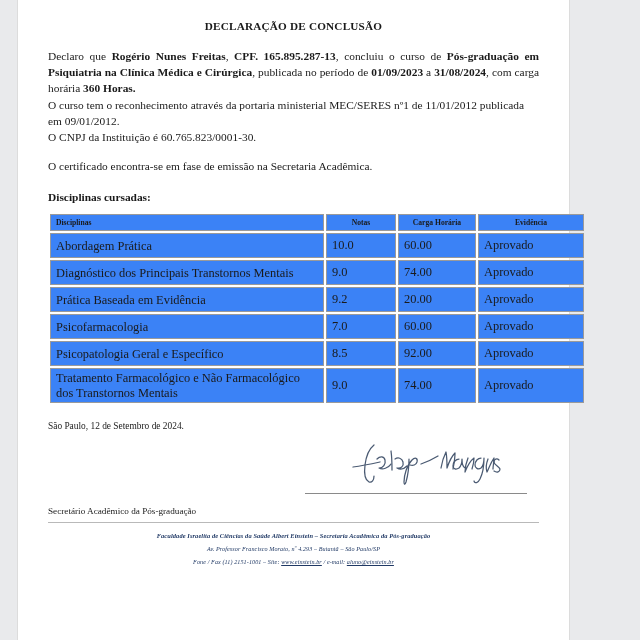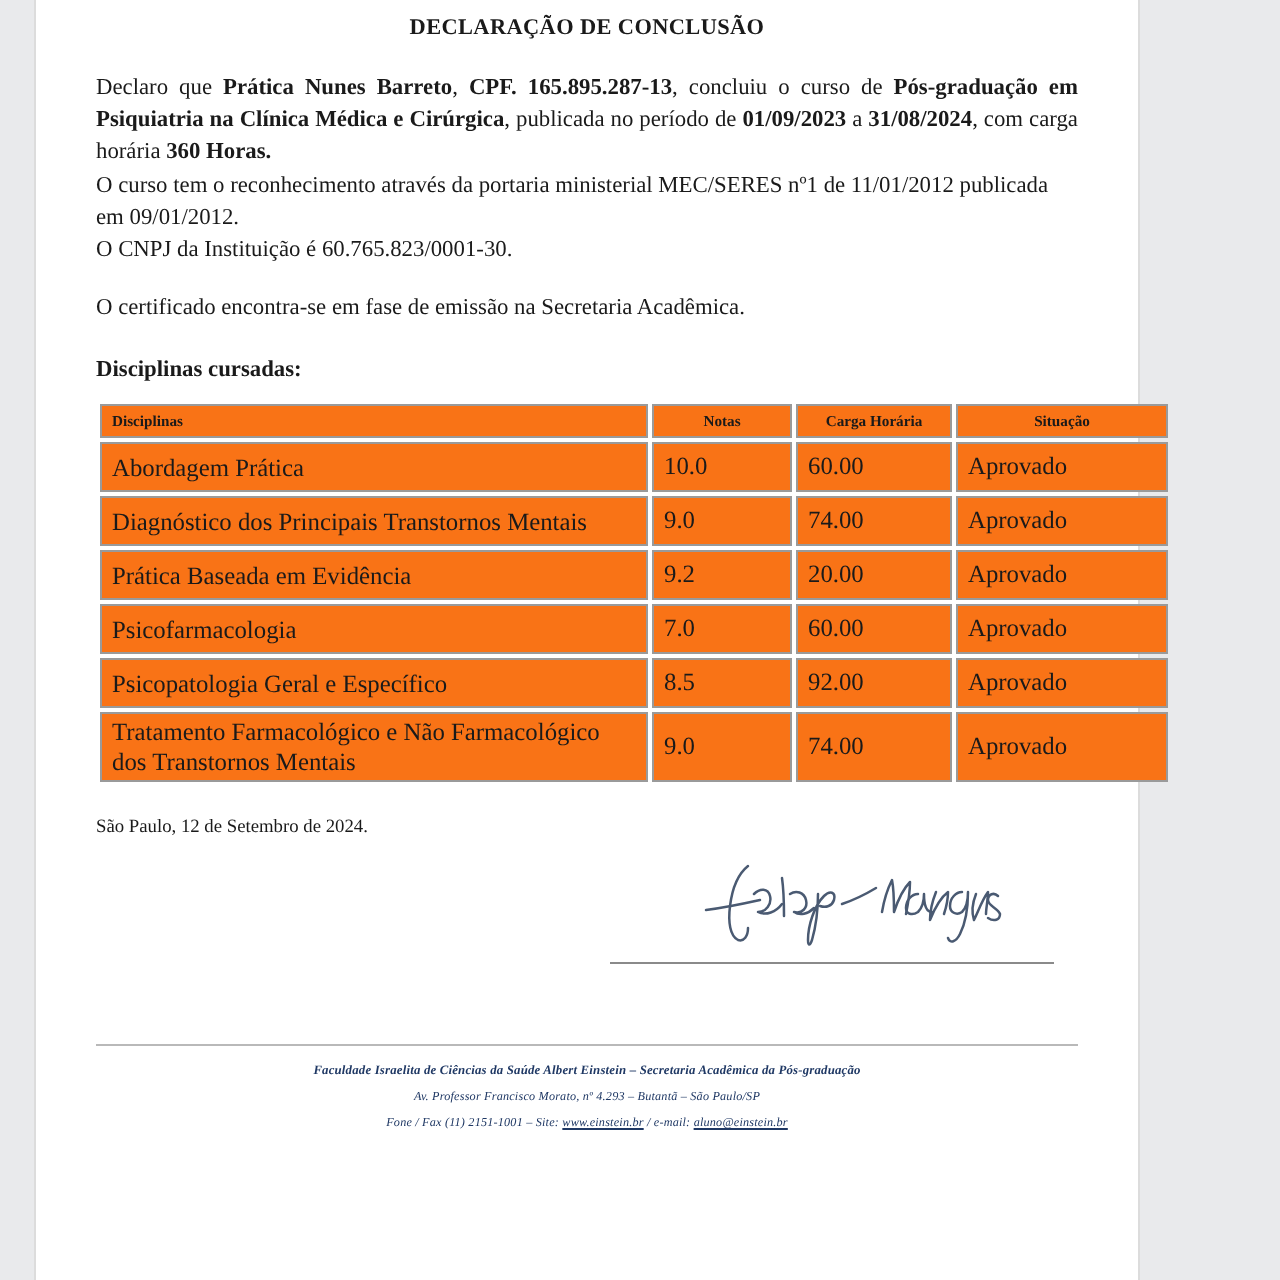--- a/index.html
+++ b/index.html
@@ -16,21 +16,21 @@
   }
   .page {
     position: absolute;
     left: 18px;
     top: 0;
     width: 551px;
     height: 640px;
     background: #ffffff;
     box-shadow: 0 0 0 1px #dcdcdc;
     box-sizing: border-box;
-    padding: 0 30px;
+    padding: 12px 30px;
   }
   .doc-title {
     text-align: center;
     font-weight: bold;
     font-size: 11.2px;
     letter-spacing: 0.2px;
     padding-top: 8px;
     margin-bottom: 16px;
   }
   .body-block {
@@ -59,21 +59,21 @@
     border-collapse: separate;
     border-spacing: 2px;
     margin-top: 9px;
     table-layout: fixed;
   }
   table.disciplinas td,
   table.disciplinas th {
     border: 1px solid #9a9a9a;
     padding: 2px 5px;
     vertical-align: middle;
-    background: #f97316;
+    background: #3b82f6;
   }
   table.disciplinas thead th {
     font-size: 7.6px;
     font-weight: bold;
     text-align: center;
     padding: 3px 5px;
   }
   table.disciplinas thead th.col-disciplinas {
     text-align: left;
   }
@@ -151,21 +151,21 @@
   }
 </style>
 </head>
 <body>
 
 <div class="page">
 
   <div class="doc-title">DECLARAÇÃO DE CONCLUSÃO</div>
 
   <div class="body-block">
-    <p class="para-justify"><span>Declaro que </span><b>Prática Nunes Barreto</b><span>, </span><b>CPF. 165.895.287-13</b><span>, concluiu o curso de </span><b>Pós-graduação em Psiquiatria na Clínica Médica e Cirúrgica</b><span>, publicada no período de </span><b>01/09/2023</b><span> a </span><b>31/08/2024</b><span>, com carga horária </span><b>360 Horas.</b></p>
+    <p class="para-justify"><span>Declaro que </span><b>Rogério Nunes Freitas</b><span>, </span><b>CPF. 165.895.287-13</b><span>, concluiu o curso de </span><b>Pós-graduação em Psiquiatria na Clínica Médica e Cirúrgica</b><span>, publicada no período de </span><b>01/09/2023</b><span> a </span><b>31/08/2024</b><span>, com carga horária </span><b>360 Horas.</b></p>
     <p class="para">O curso tem o reconhecimento através da portaria ministerial MEC/SERES nº1 de 11/01/2012 publicada em 09/01/2012.</p>
     <p class="para">O CNPJ da Instituição é 60.765.823/0001-30.</p>
   </div>
 
   <div class="gap-md"></div>
 
   <p class="body-block para">O certificado encontra-se em fase de emissão na Secretaria Acadêmica.</p>
 
   <div class="gap-lg"></div>
 
@@ -176,21 +176,21 @@
       <col class="col-w-nome">
       <col class="col-w-nota">
       <col class="col-w-carga">
       <col class="col-w-situacao">
     </colgroup>
     <thead>
       <tr>
         <th class="col-disciplinas">Disciplinas</th>
         <th>Notas</th>
         <th>Carga Horária</th>
-        <th>Situação</th>
+        <th>Evidência</th>
       </tr>
     </thead>
     <tbody>
       <tr>
         <td class="c-nome">Abordagem Prática</td>
         <td class="c-nota">10.0</td>
         <td class="c-carga">60.00</td>
         <td class="c-situacao">Aprovado</td>
       </tr>
       <tr>
@@ -243,20 +243,21 @@
           <path d="M112 22 C109 22, 106 25, 106 29 C106 32, 109 33, 112 31 C114 29, 115 25, 115 22 C115 27, 116 31, 119 31"></path>
           <path d="M121 21 C119 26, 118 31, 118 35 C120 30, 123 24, 127 21 C127 25, 126 29, 125 32"></path>
           <path d="M134 21 C131 21, 128 24, 128 28 C128 31, 131 33, 134 31 C136 29, 137 25, 137 21 C137 28, 136 36, 133 42 C131 46, 128 47, 127 44"></path>
           <path d="M141 22 C139 27, 139 32, 140 35 C142 31, 144 25, 147 21 C147 25, 146 29, 146 32"></path>
           <path d="M152 23 C150 21, 147 22, 147 25 C147 28, 152 29, 153 32 C153 35, 150 36, 147 34"></path>
         </g>
       </svg>
     </div>
 
     <div class="sign-rule"></div>
+    <p class="sign-role">Secretário Acadêmico da Pós-graduação</p>
   </div>
 
   <div class="footer">
     <div class="footer-rule"></div>
     <p class="footer-line">Faculdade Israelita de Ciências da Saúde Albert Einstein – Secretaria Acadêmica da Pós-graduação</p>
     <p class="footer-line small">Av. Professor Francisco Morato, nº 4.293 – Butantã – São Paulo/SP</p>
     <p class="footer-line small"><span>Fone / Fax (11) 2151-1001 – Site: </span><span class="footer-link">www.einstein.br</span><span> / e-mail: </span><span class="footer-link">aluno@einstein.br</span></p>
   </div>
 
 </div>

